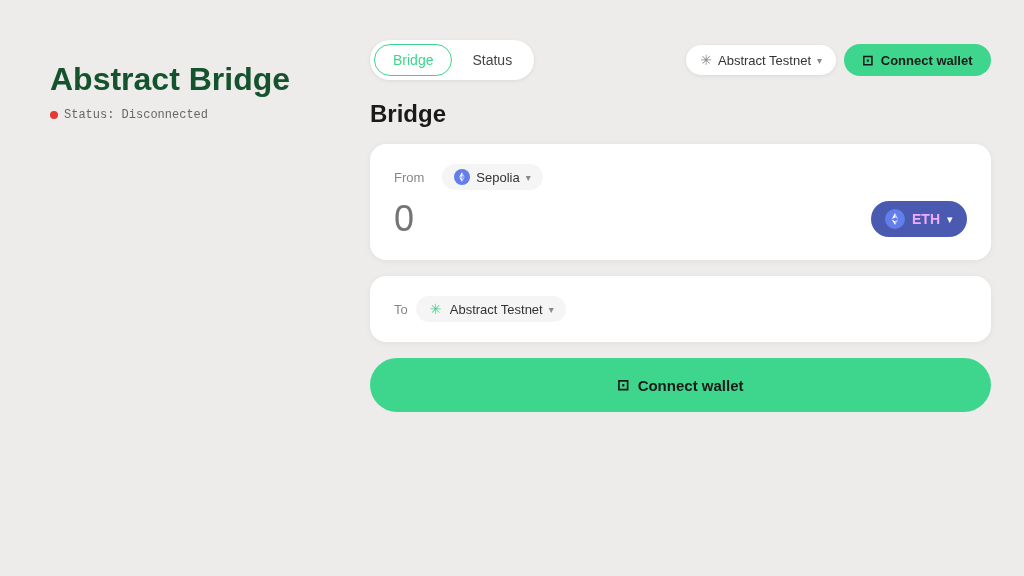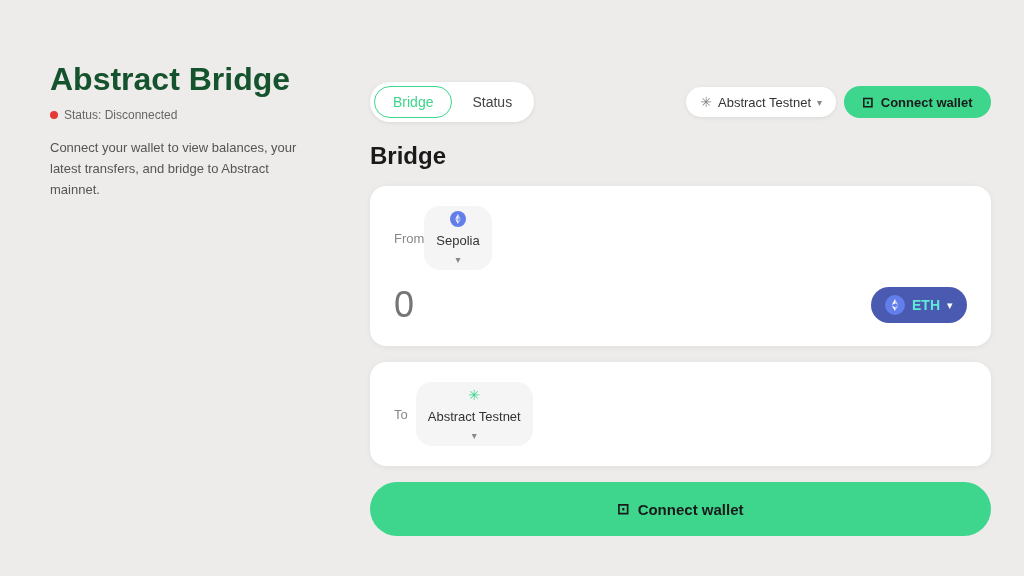--- a/index.html
+++ b/index.html
@@ -42,33 +42,33 @@
     .status-dot {
       width: 8px;
       height: 8px;
       border-radius: 50%;
       background: #e53935;
       flex-shrink: 0;
     }
     .status-text {
       font-size: 12px;
       color: #666;
+      font-family: Liberation Mono, monospace;
     }
     .description-text {
       font-size: 13px;
       color: #555;
       line-height: 1.6;
     }
     
     .right-panel {
       flex: 1;
       display: flex;
       flex-direction: column;
       gap: 16px;
-      justify-content: flex-end;
     }
     
     .top-nav {
       display: flex;
       align-items: center;
       gap: 8px;
     }
     .tab-group {
       display: flex;
       align-items: center;
@@ -140,41 +140,40 @@
     
     .bridge-card {
       background: #fff;
       border-radius: 16px;
       padding: 20px 24px;
       box-shadow: 0 1px 6px rgba(0,0,0,0.06);
     }
     .from-row {
       display: flex;
       align-items: center;
-      gap: 0;
-      margin-bottom: 14px;
+      gap: 18px;
+      margin-bottom: 8px;
     }
     .from-label {
       font-size: 13px;
       color: #888;
       font-weight: 500;
     }
     .network-badge {
       display: flex;
       align-items: center;
       gap: 6px;
       background: #f5f5f5;
       border-radius: 16px;
       padding: 5px 12px;
       font-size: 13px;
       color: #333;
       font-weight: 500;
       cursor: pointer;
       border: none;
-      flex-direction: column;
     }
     .eth-icon-small {
       width: 16px;
       height: 16px;
       border-radius: 50%;
       background: #627eea;
       display: flex;
       align-items: center;
       justify-content: center;
     }
@@ -220,21 +219,21 @@
       height: 20px;
       border-radius: 50%;
       background: #627eea;
       display: flex;
       align-items: center;
       justify-content: center;
     }
     .token-label {
       font-size: 14px;
       font-weight: 600;
-      color: #5eead4;
+      color: #f0abfc;
     }
     .chevron-white {
       font-size: 11px;
       color: #fff;
     }
     
     .to-row {
       display: flex;
       align-items: center;
       gap: 8px;
@@ -265,21 +264,20 @@
 <body>
 
 <div class="main-container">
 
   <div class="left-panel">
     <h1 class="app-title">Abstract Bridge</h1>
     <div class="status-row">
       <div class="status-dot"></div>
       <span class="status-text">Status: Disconnected</span>
     </div>
-    <p class="description-text">Connect your wallet to view balances, your latest transfers, and bridge to Abstract mainnet.</p>
   </div>
 
   <div class="right-panel">
 
     <div class="top-nav">
       <div class="tab-group">
         <button class="tab-item active">Bridge</button>
         <button class="tab-item">Status</button>
       </div>
       <div class="network-selector">

